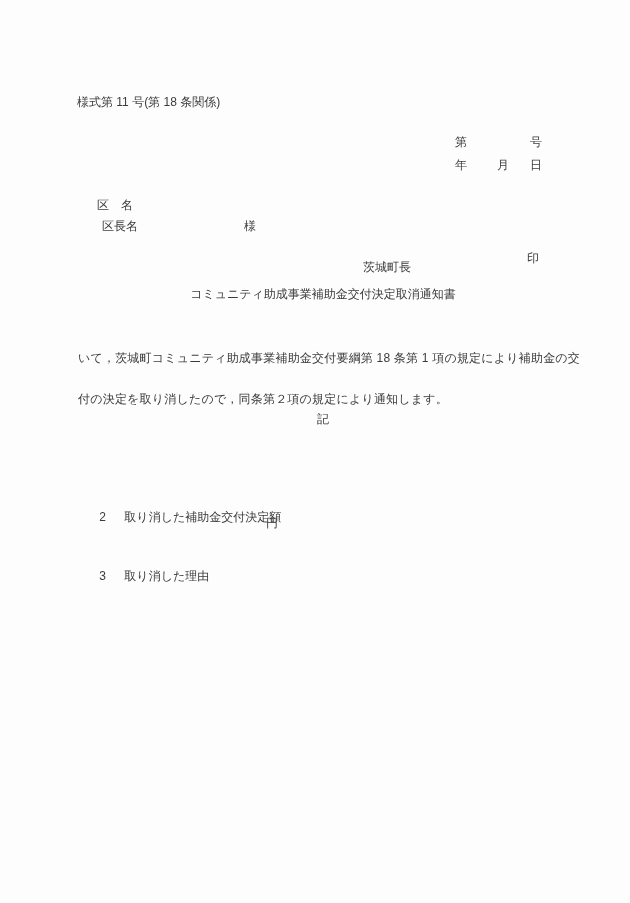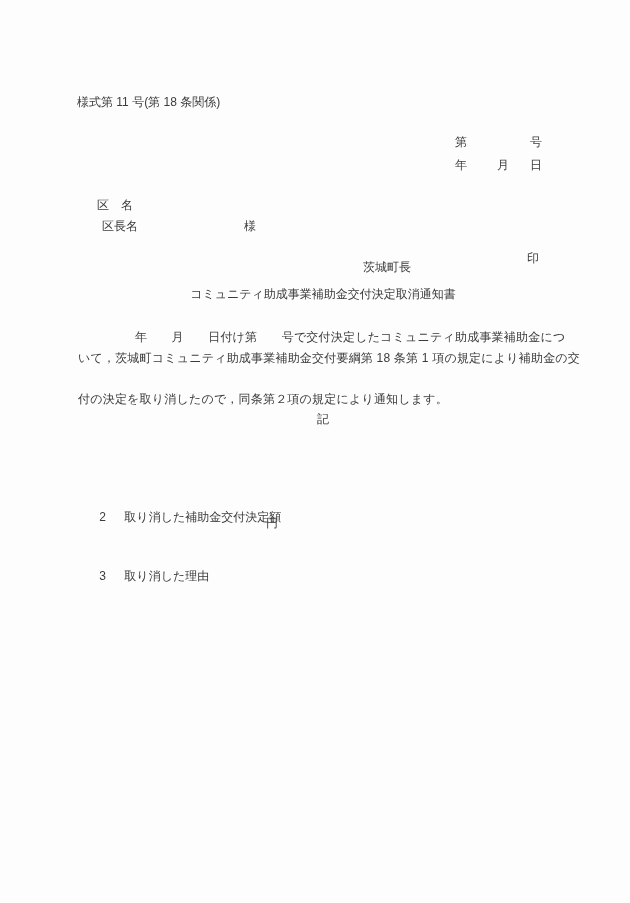--- a/index.html
+++ b/index.html
@@ -56,21 +56,20 @@
 
   <div class="abs" style="left:97px; top:198px;text-align:center;">区　名</div>
   <div class="abs" style="left:85px; top:219px;margin-left:17px;">区長名</div>
   <div class="abs" style="left:244px; top:219px;">様</div>
 
   <div class="abs" style="left:363px; top:251px;margin-top:9px;">茨城町長</div>
   <div class="abs" style="left:527px; top:251px;">印</div>
 
   <div class="abs centered" style="top:287px;">コミュニティ助成事業補助金交付決定取消通知書</div>
 
-  <div class="abs body-line" style="top:330px; text-indent:57px;">年　　月　　日付け第　　号で交付決定したコミュニティ助成事業補助金につ</div>
   <div class="abs body-line" style="top:351px;">いて，茨城町コミュニティ助成事業補助金交付要綱第 18 条第 1 項の規定により補助金の交</div>
   <div class="abs body-line" style="top:392px;">付の決定を取り消したので，同条第２項の規定により通知します。</div>
 
   <div class="abs centered" style="top:412px;">記</div>
 
 
   <div class="abs item-row" style="top:495px;">
     <span class="item-num">2</span><span>取り消した補助金交付決定額</span>
   </div>
 

